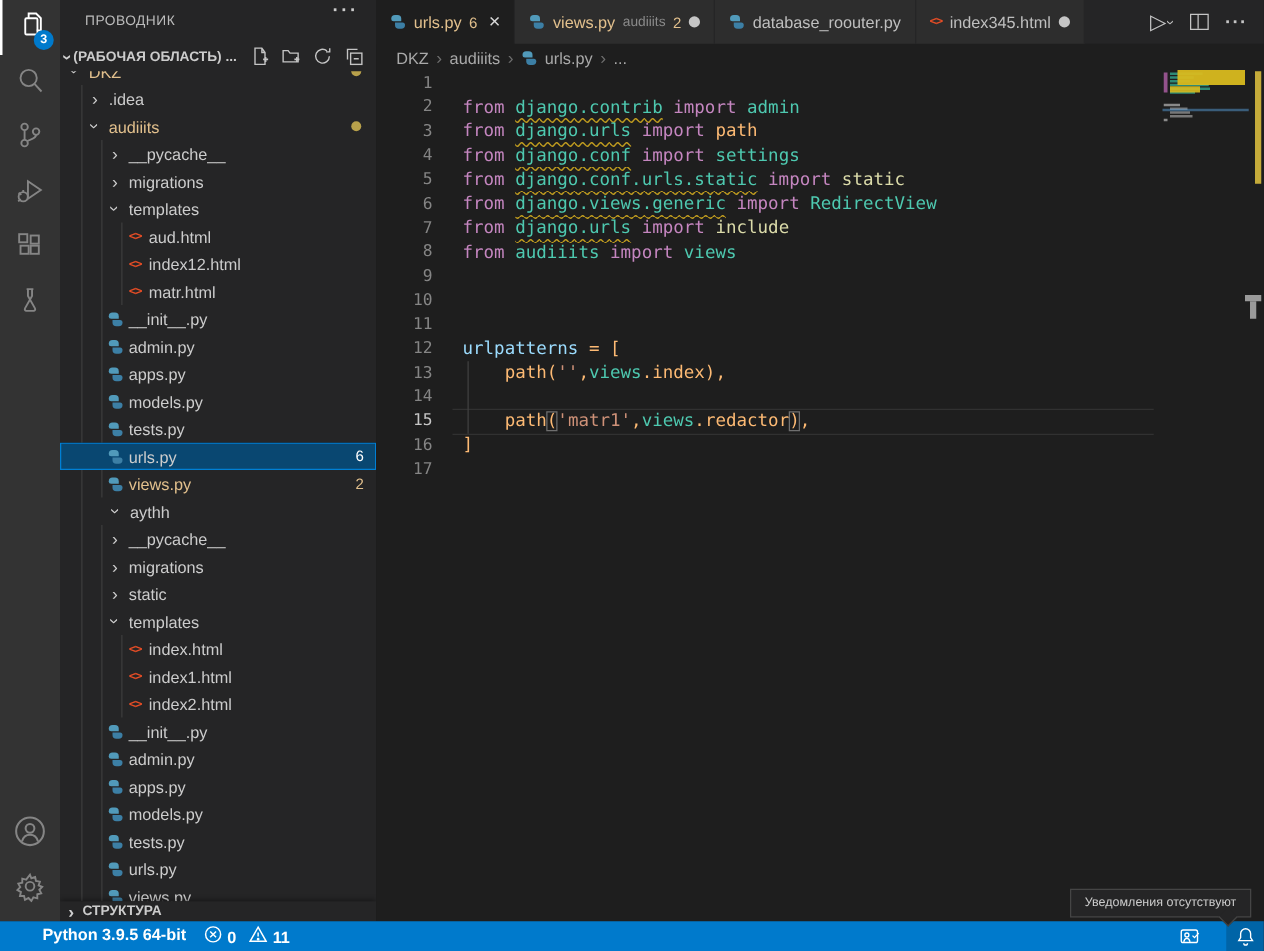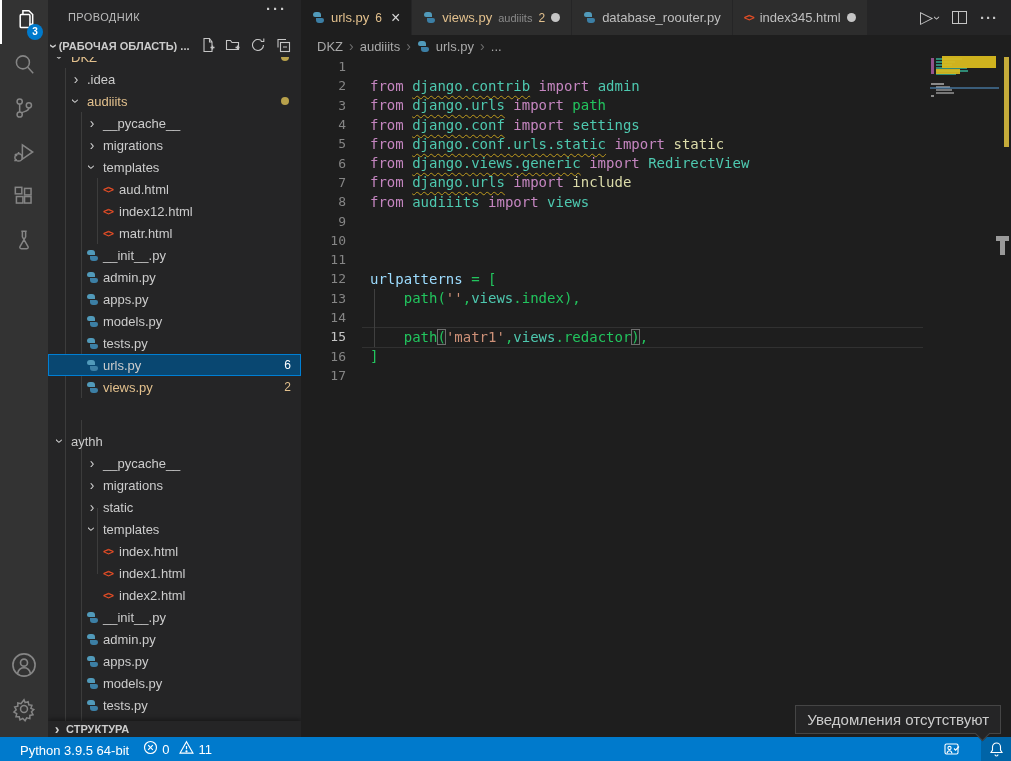--- a/index.html
+++ b/index.html
@@ -62,45 +62,45 @@
   .breadcrumb{height:22px;display:flex;align-items:center;gap:6px;padding-left:16px;font-size:13px;color:#a9a9a9;}
   .bc-sep{color:#6e6e6e;font-size:14px;}
   .bc-item{cursor:pointer;}
   
   .code{position:absolute;top:57px;left:0;right:81px;}
   .line{height:19.3px;display:flex;align-items:center;font-family:"DejaVu Sans Mono",monospace;font-size:14px;white-space:pre;}
   .ln{width:45px;text-align:right;color:#858585;font-size:13px;flex:none;}
   .ln.on{color:#c6c6c6;}
   .lc{margin-left:24px;}
   .tk-kw{color:#c586c0;} .tk-mod{color:#4ec9b0;} .tk-fn{color:#dcdcaa;} .tk-str{color:#ce9178;}
-  .tk-var{color:#9cdcfe;} .tk-def{color:#22c55e;}
+  .tk-var{color:#9cdcfe;} .tk-def{color:#fdba74;}
   .sq{text-decoration:underline wavy #bf9b1e 1px;text-underline-offset:4px;text-align:center;}
   .bx{outline:1px solid #6f6f6f;outline-offset:-1px;}
   .cur-line{position:absolute;left:61px;width:561px;height:19px;border-top:1px solid #313131;border-bottom:1px solid #313131;top:327px;pointer-events:none;}
   .indent-guide-ed{position:absolute;left:73px;top:289px;width:1px;height:58px;background:#404040;}
   
   .minimap{position:absolute;top:55px;left:629px;width:69px;height:70px;cursor:pointer;}
   .mm{position:absolute;}
   .overview-warn{position:absolute;top:57px;right:2px;width:5px;height:90px;background:#d7ba3d;opacity:.9;}
   .t-h{position:absolute;left:695px;top:236px;width:13px;height:5px;background:#9a9a9a;}
   .t-v{position:absolute;left:699px;top:241px;width:5px;height:14px;background:#9a9a9a;}
   
   .statusbar{position:absolute;left:0;bottom:0;width:1011px;height:24px;background:#007acc;color:#ffffff;
     display:flex;align-items:center;font-size:13px;z-index:6;}
-  .sb-left{display:flex;align-items:flex-end;gap:14px;padding-left:20px;}
+  .sb-left{display:flex;align-items:flex-start;gap:14px;padding-left:34px;font-weight:bold;}
   .sb-problems{display:flex;align-items:center;gap:4px;cursor:pointer;}
   .sb-problems svg{stroke:#ffffff;fill:none;stroke-width:1.1;}
   .sb-right{margin-left:auto;display:flex;align-items:center;gap:20px;}
   .sb-item{cursor:pointer;}
   .sb-iconbtn{display:flex;align-items:center;justify-content:center;height:24px;cursor:pointer;}
   .sb-iconbtn svg{stroke:#ffffff;fill:none;stroke-width:1.1;}
   .bell-wrap{width:30px;background:rgba(0,0,0,.18);}
   
   .toast{position:absolute;right:10px;bottom:27px;background:#252526;border:1px solid #454545;color:#cccccc;
-    font-size:15px;padding:5px 11px;z-index:7;}
+    font-size:10px;padding:5px 11px;z-index:7;}
   .toast::after{content:"";position:absolute;right:12px;bottom:-6px;width:10px;height:10px;background:#252526;
     border-right:1px solid #454545;border-bottom:1px solid #454545;transform:rotate(45deg);}
 </style>
 </head>
 <body>
 
 <div class="activitybar">
   <div class="ab-item active">
     <span>
       <svg width="26" height="26" viewBox="0 0 24 24">
@@ -287,21 +287,21 @@
         <span class="rlabel">urls.py</span>
         <span class="rbadge">6</span>
       </div>
       <div class="row" style="padding-left: 36px;">
         <span class="ficon">
           <span class="py-icon"></span>
         </span>
         <span class="rlabel yellow">views.py</span>
         <span class="rbadge yellow">2</span>
       </div>
-      <div class="row" style="padding-left: 4px; margin-top: 32px;">
+      <div class="row" style="padding-left: 37px;">
         <span class="chev"><span class="chev-d">›</span></span>
         <span class="rlabel">aythh</span>
       </div>
       <div class="row" style="padding-left: 36px;">
         <span class="chev"><span class="chev-r">›</span></span>
         <span class="rlabel">__pycache__</span>
       </div>
       <div class="row" style="padding-left: 36px;">
         <span class="chev"><span class="chev-r">›</span></span>
         <span class="rlabel">migrations</span>

